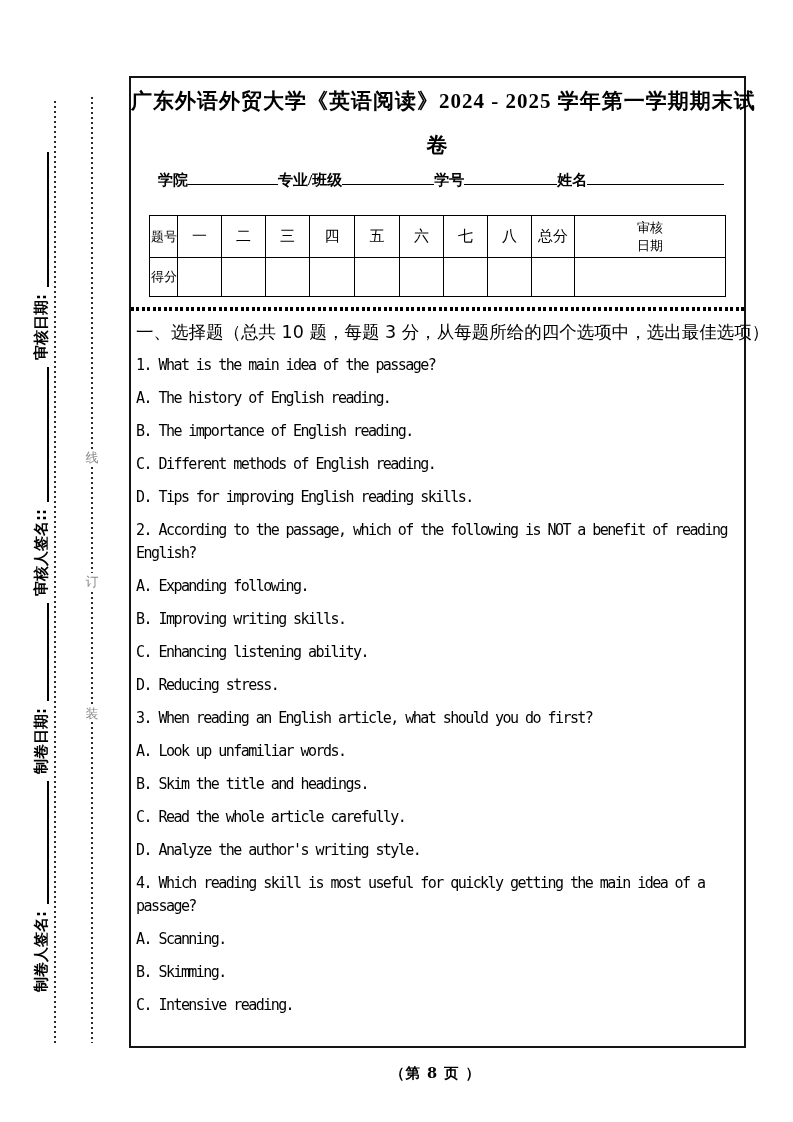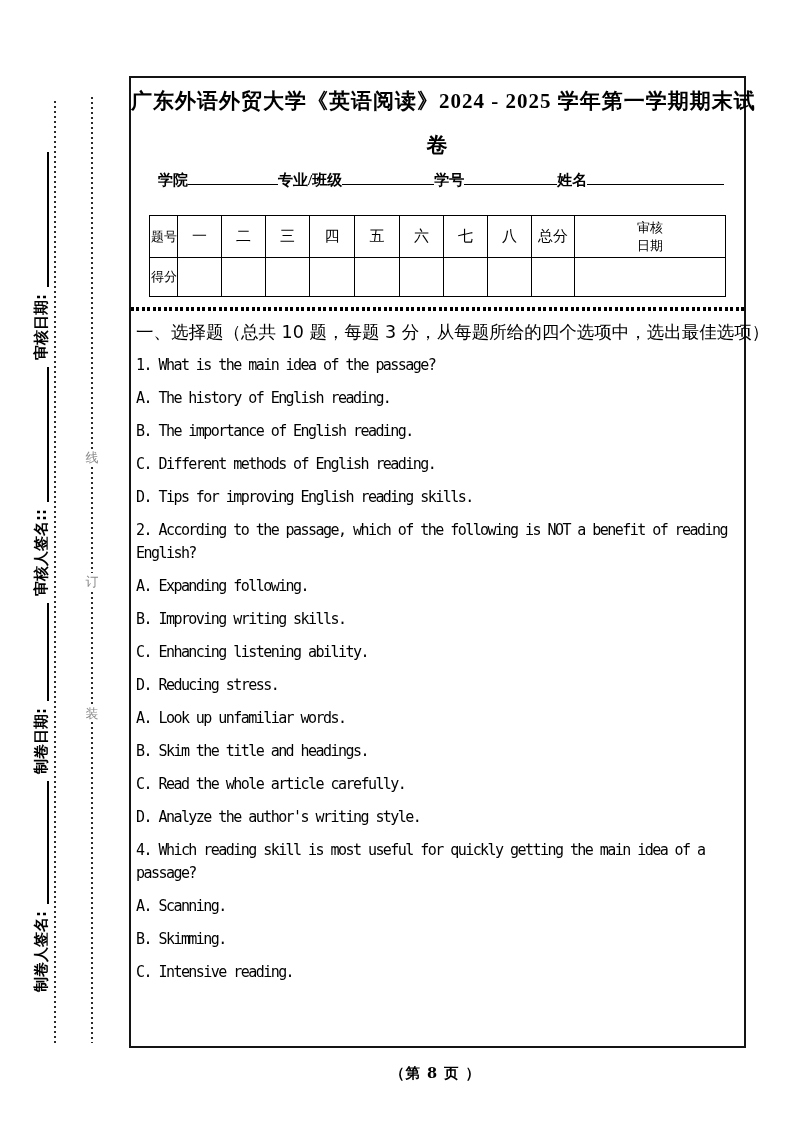--- a/index.html
+++ b/index.html
@@ -168,20 +168,21 @@
     <p>B. The importance of English reading.</p>
     <p>C. Different methods of English reading.</p>
     <p>D. Tips for improving English reading skills.</p>
 
     <p>2. According to the passage, which of the following is NOT a benefit of reading English?</p>
     <p>A. Expanding following.</p>
     <p>B. Improving writing skills.</p>
     <p>C. Enhancing listening ability.</p>
     <p>D. Reducing stress.</p>
 
+    <p>3. When reading an English article, what should you do first?</p>
     <p>A. Look up unfamiliar words.</p>
     <p>B. Skim the title and headings.</p>
     <p>C. Read the whole article carefully.</p>
     <p>D. Analyze the author's writing style.</p>
 
     <p>4. Which reading skill is most useful for quickly getting the main idea of a passage?</p>
     <p>A. Scanning.</p>
     <p>B. Skimming.</p>
     <p>C. Intensive reading.</p>
   </div>

